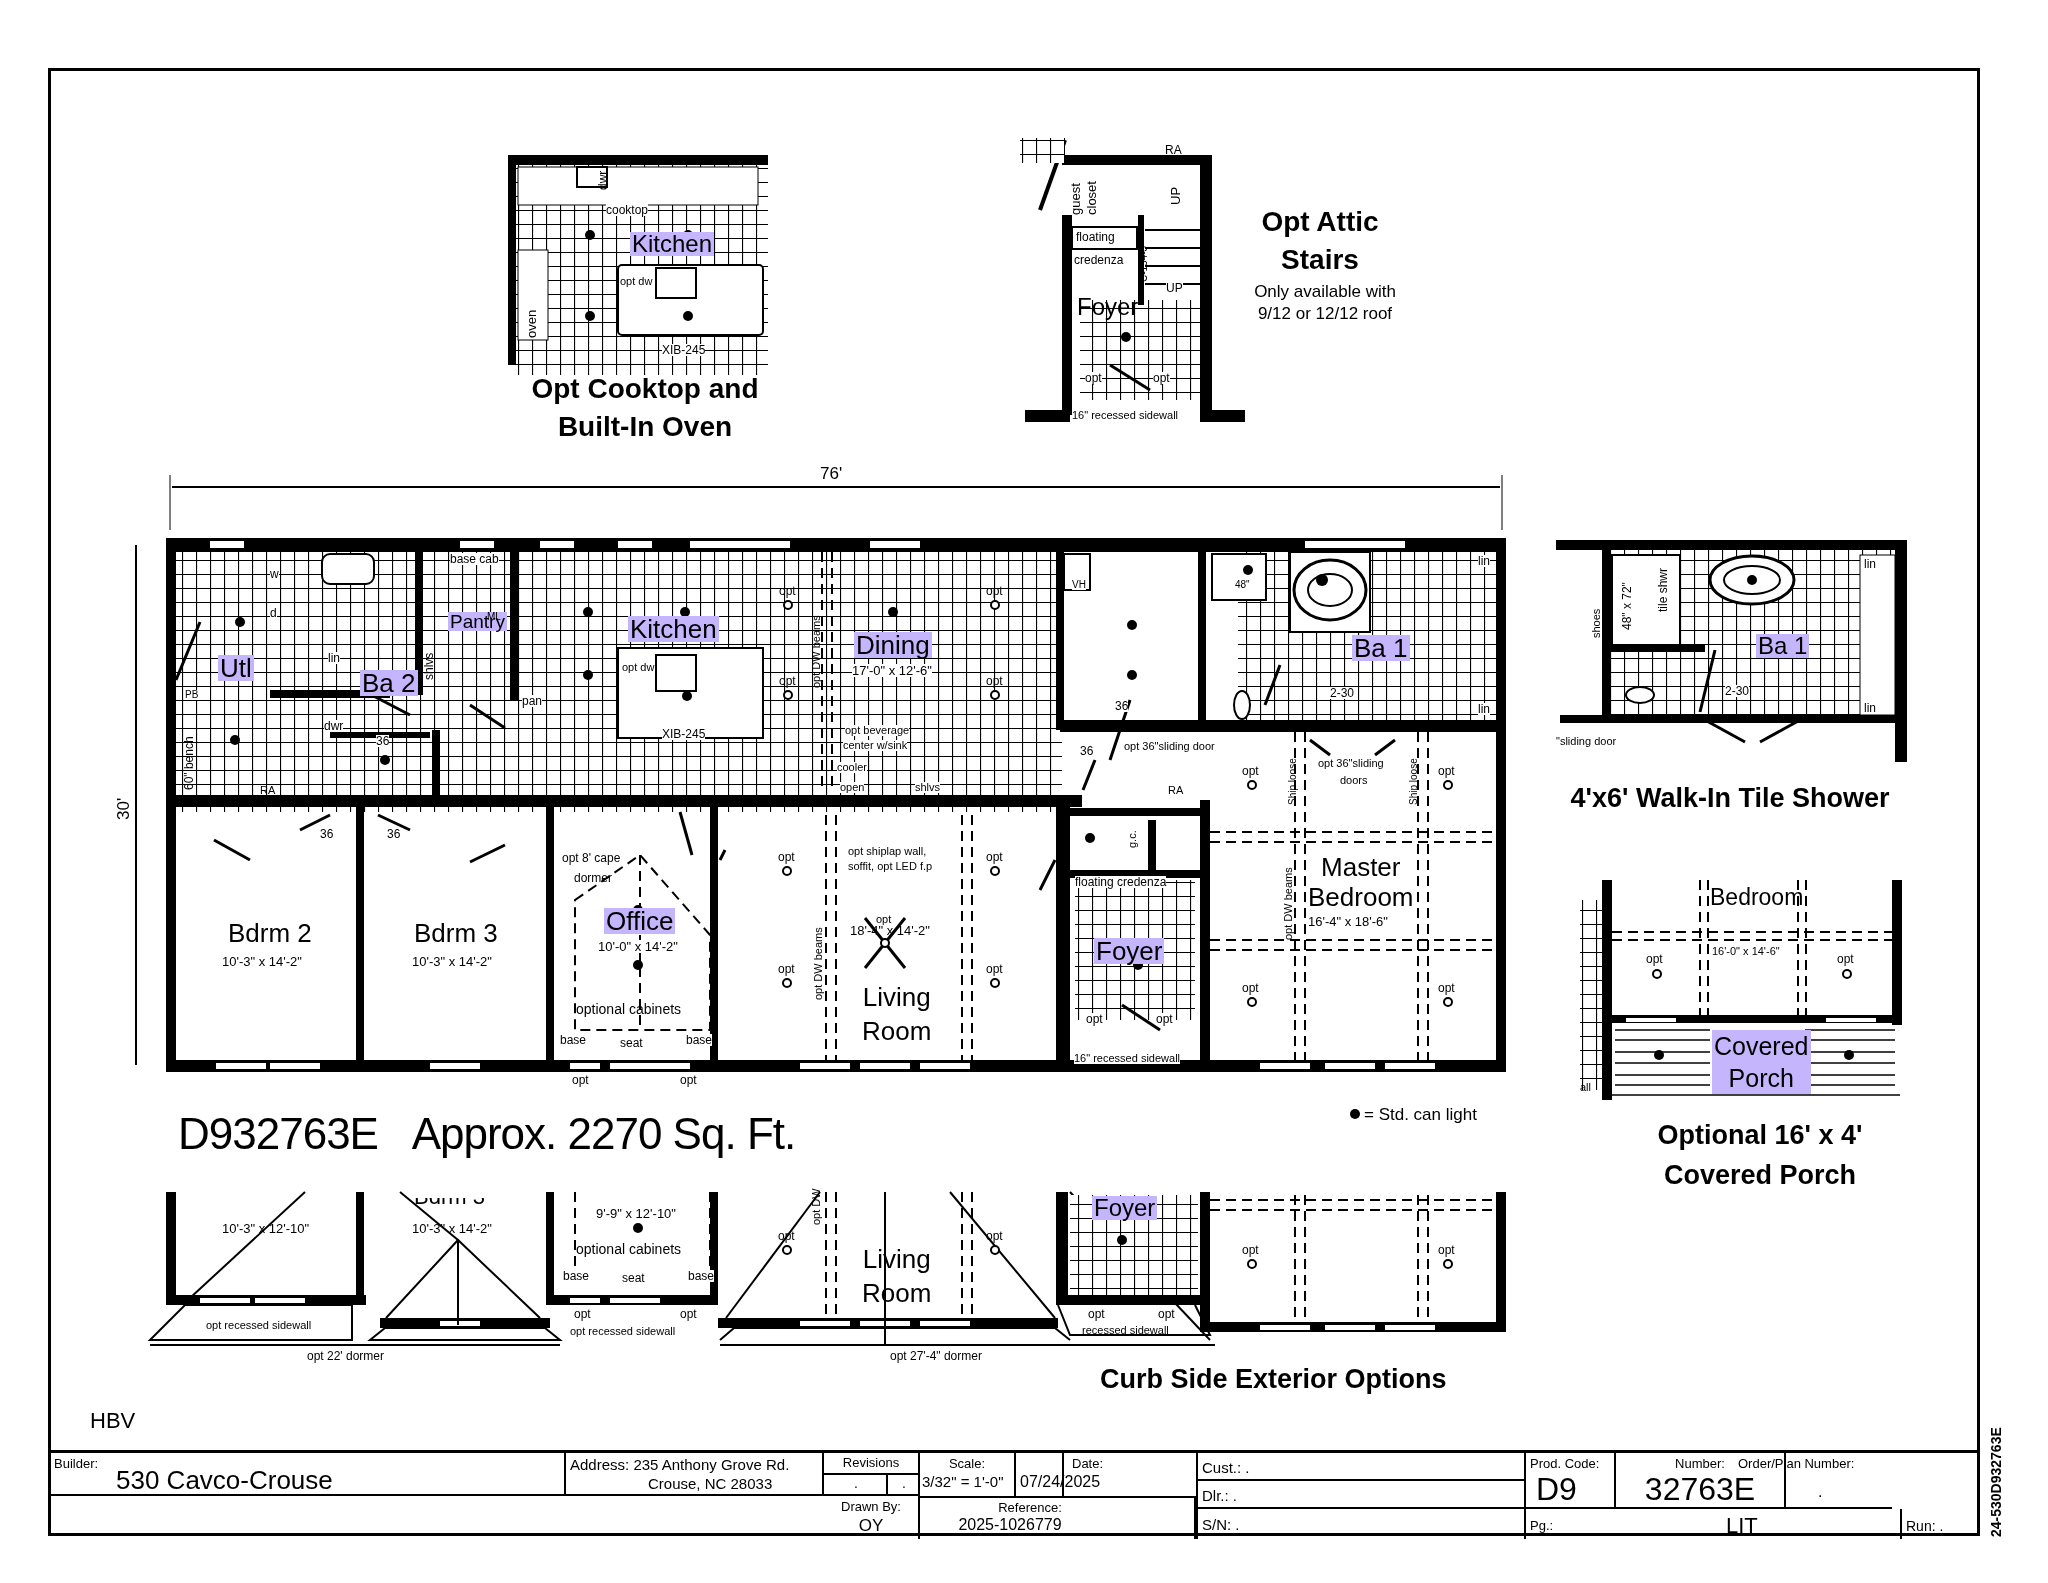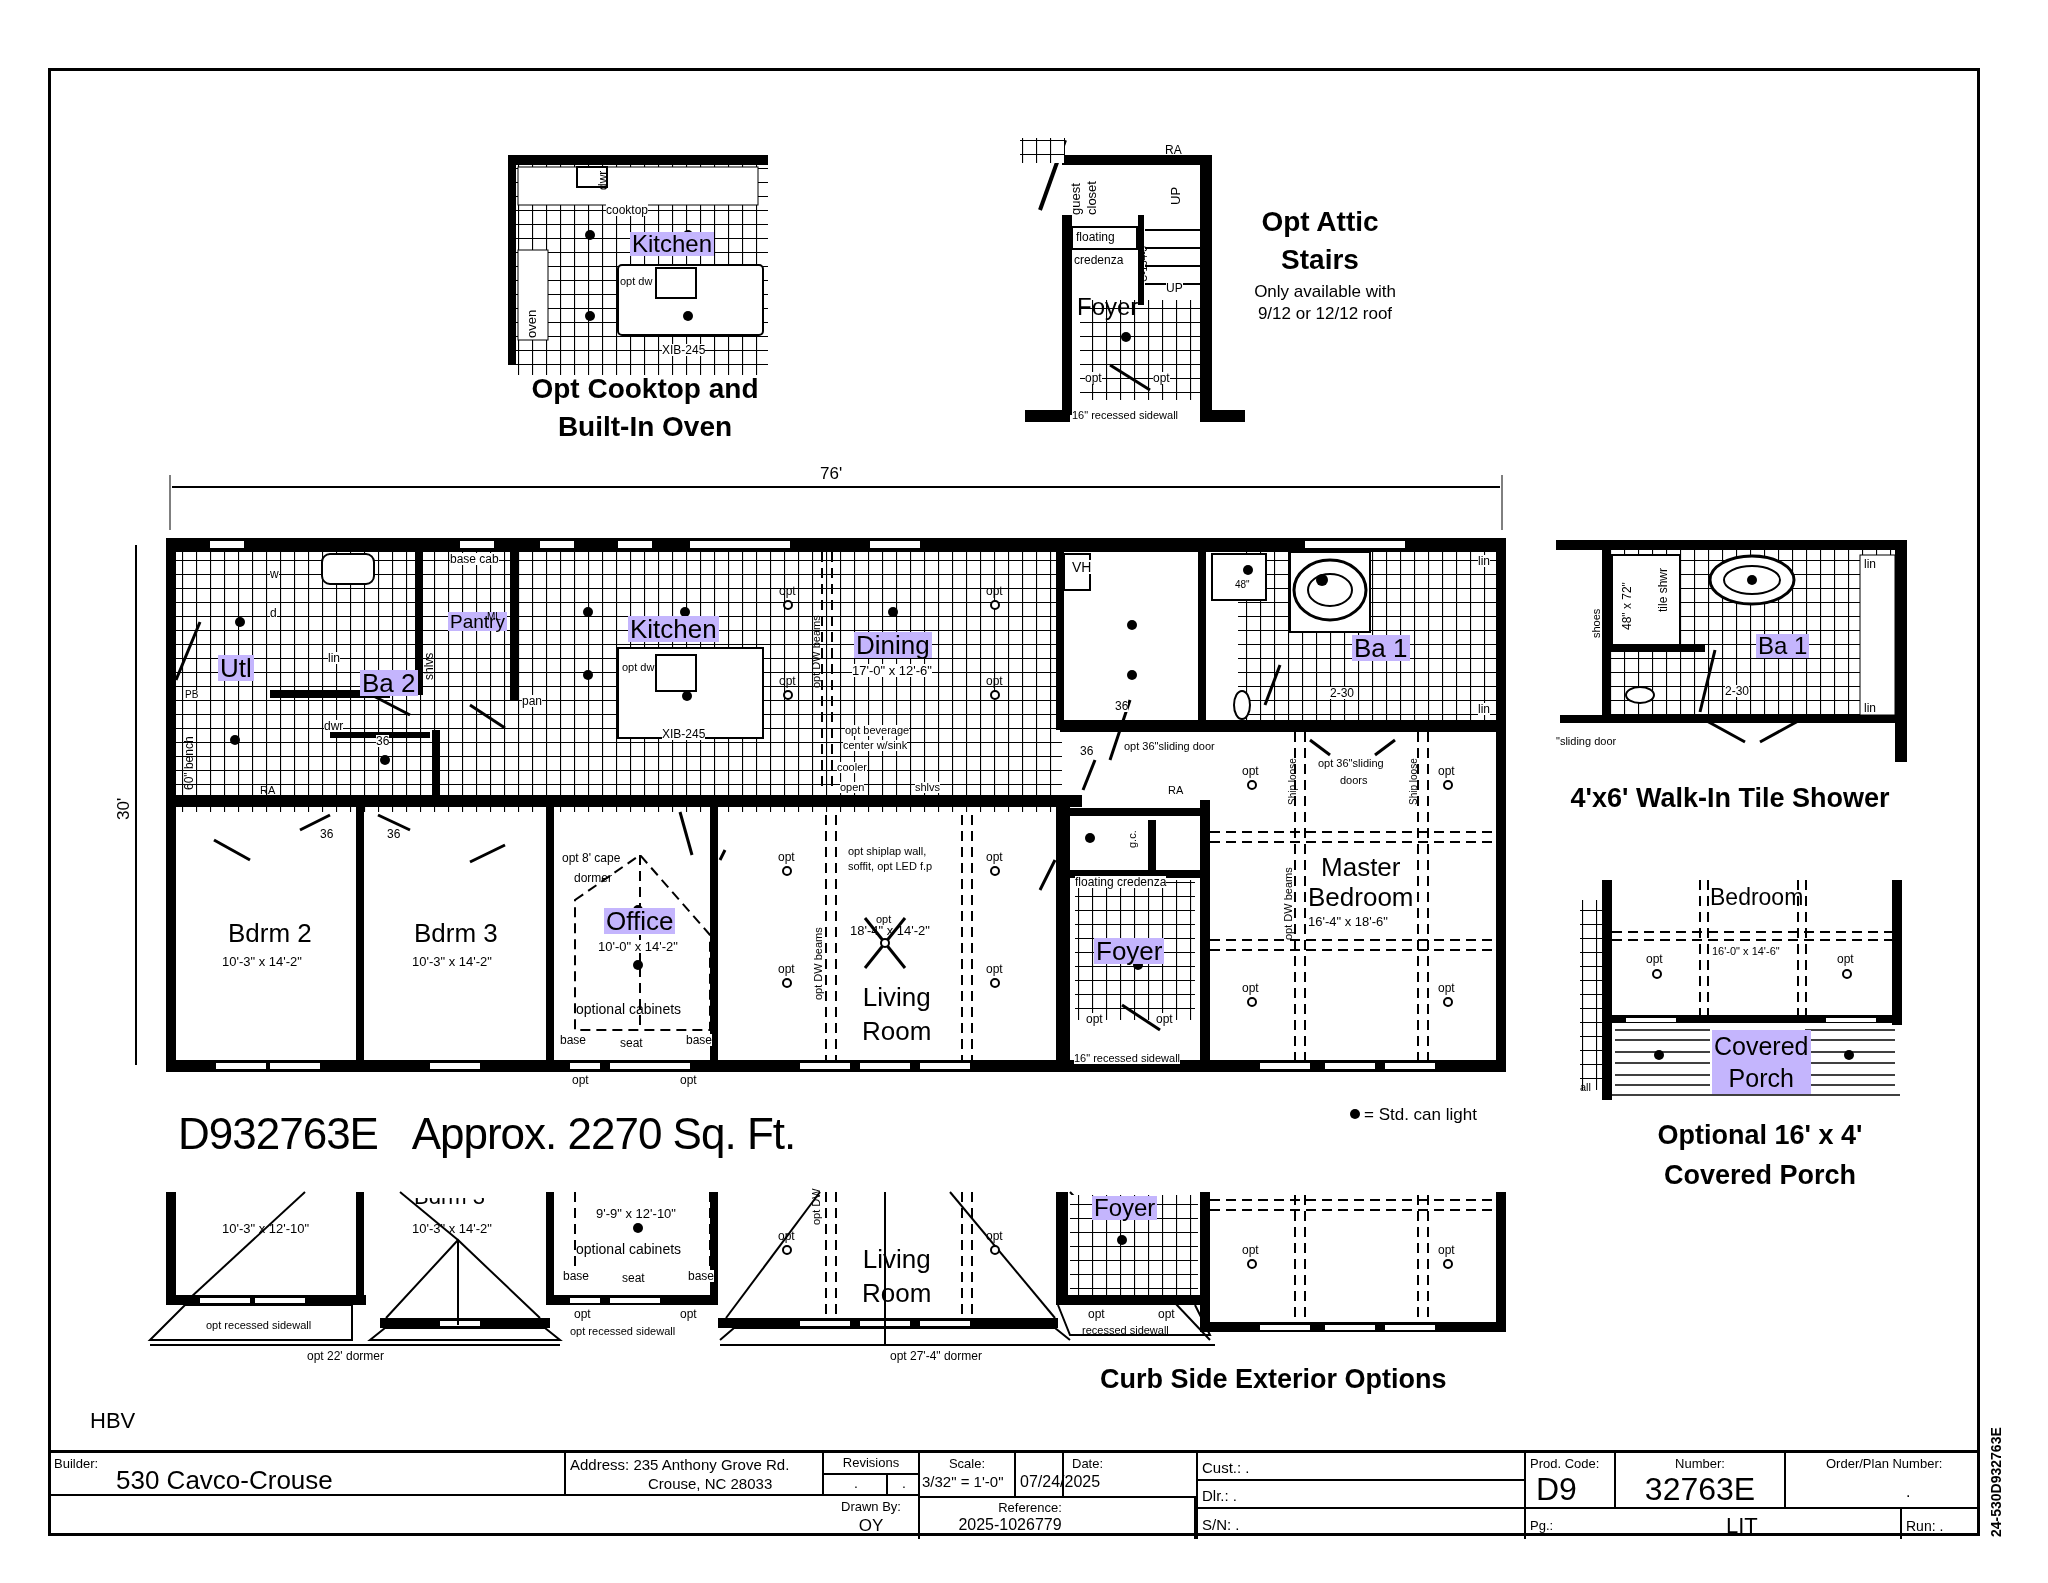--- a/index.html
+++ b/index.html
@@ -458,21 +458,21 @@
 <span class="lbl small" style="left:376px;top:735px;">36</span>
 <span class="lbl small" style="left:320px;top:828px;">36</span>
 <span class="lbl small" style="left:387px;top:828px;">36</span>
 <span class="lbl small" style="left:1115px;top:700px;">36</span>
 <span class="lbl small" style="left:1080px;top:745px;">36</span>
 <span class="lbl small" style="left:845px;top:725px;font-size:11px;">opt beverage</span>
 <span class="lbl small" style="left:843px;top:740px;font-size:11px;">center w/sink</span>
 <span class="lbl small" style="left:837px;top:762px;font-size:11px;">cooler</span>
 <span class="lbl small" style="left:840px;top:782px;font-size:11px;">open</span>
 <span class="lbl small" style="left:915px;top:782px;font-size:11px;">shlvs</span>
-<span class="lbl small" style="left:1072px;top:560px;font-size:14px;">VH</span>
+<span class="lbl small" style="left:1072px;top:580px;font-size:10px;">VH</span>
 <span class="lbl small" style="left:1235px;top:580px;font-size:10px;background:transparent;">48"</span>
 <span class="lbl small" style="left:1330px;top:687px;">2-30</span>
 <span class="lbl small" style="left:1478px;top:555px;">lin</span>
 <span class="lbl small" style="left:1478px;top:703px;">lin</span>
 <span class="vert" style="left:1196px;top:652px;font-weight:normal;font-size:11px;">shoes</span>
 <span class="lbl small" style="left:1124px;top:741px;font-size:11px;">opt 36"sliding door</span>
 <span class="lbl small" style="left:1318px;top:758px;font-size:11px;">opt 36"sliding</span>
 <span class="lbl small" style="left:1340px;top:775px;font-size:11px;">doors</span>
 <span class="vert" style="left:1287px;top:805px;font-weight:normal;font-size:10px;">Ship loose</span>
 <span class="vert" style="left:1408px;top:805px;font-weight:normal;font-size:10px;">Ship loose</span>
@@ -589,21 +589,21 @@
     <span class="k" style="left:4px;top:7px;font-size:15px;"><span>S/N:</span> <span>.</span></span>
   </div>
   <div class="cell" style="left:1478px;top:0;width:90px;height:56px;border-bottom:2px solid #000;">
     <span class="k" style="left:4px;top:3px;">Prod. Code:</span>
     <span class="v" style="left:10px;top:18px;font-size:32px;">D9</span>
   </div>
   <div class="cell" style="left:1568px;top:0;width:170px;height:56px;border-bottom:2px solid #000;">
     <span class="k" style="left:0;width:168px;text-align:center;top:3px;">Number:</span>
     <span class="v" style="left:0;width:168px;text-align:center;top:18px;font-size:32px;">32763E</span>
   </div>
-  <div class="cell" style="left:1738px;top:0;width:194px;height:56px;border-bottom:2px solid #000;border-right:none;">
+  <div class="cell" style="left:1650px;top:0;width:194px;height:56px;border-bottom:2px solid #000;border-right:none;">
     <span class="k" style="left:40px;top:3px;">Order/Plan Number:</span>
     <span class="v" style="left:120px;top:30px;font-size:16px;">.</span>
   </div>
   <div class="cell" style="left:1478px;top:56px;width:376px;height:30px;">
     <span class="k" style="left:4px;top:9px;">Pg.:</span>
     <span class="v" style="left:200px;top:4px;font-size:22px;">LIT</span>
   </div>
   <div class="cell" style="left:1854px;top:56px;width:78px;height:30px;border-right:none;">
     <span class="k" style="left:4px;top:9px;font-size:14px;"><span>Run:</span> <span>.</span></span>
   </div>

